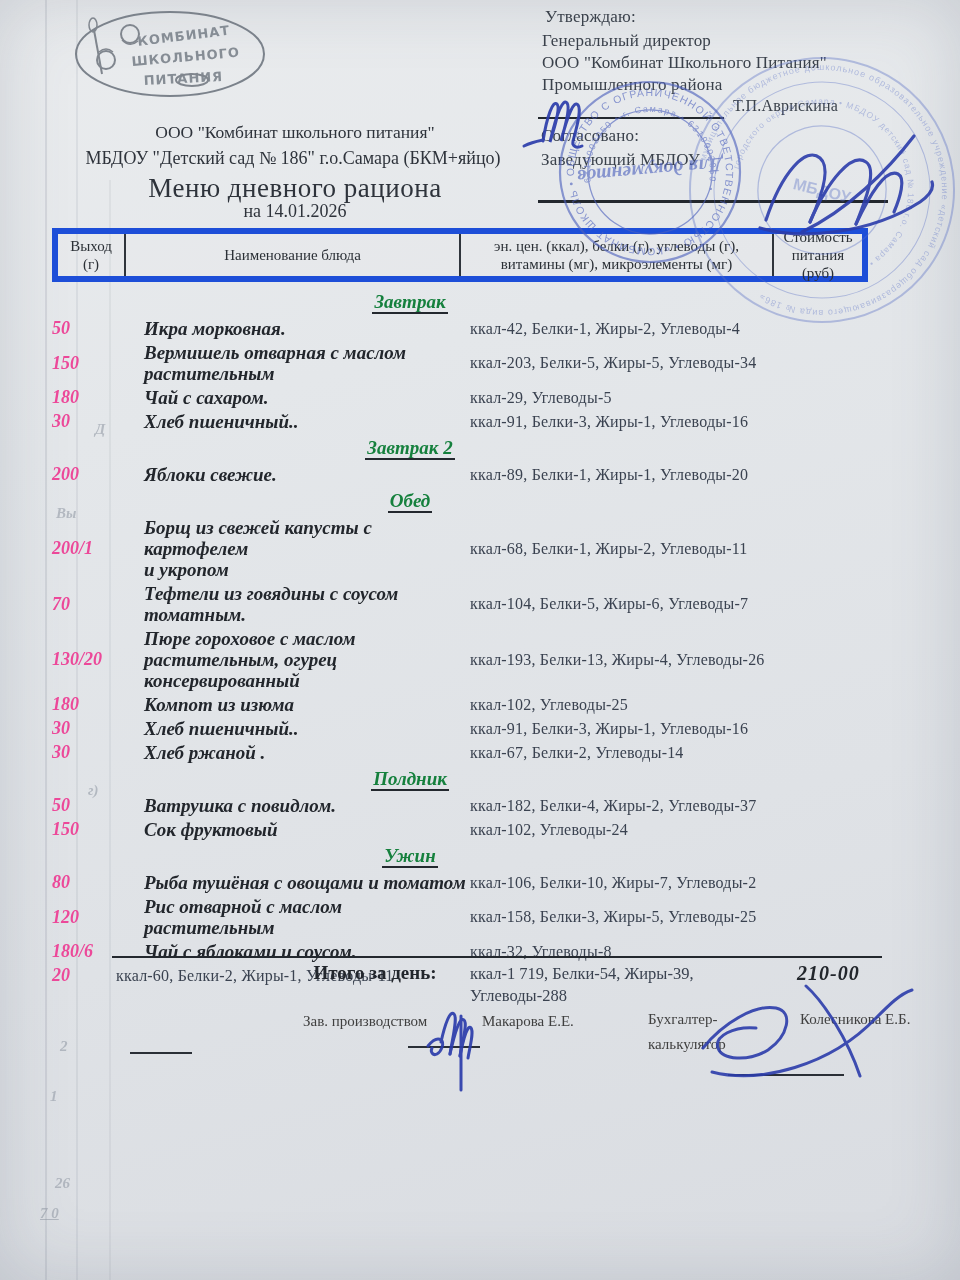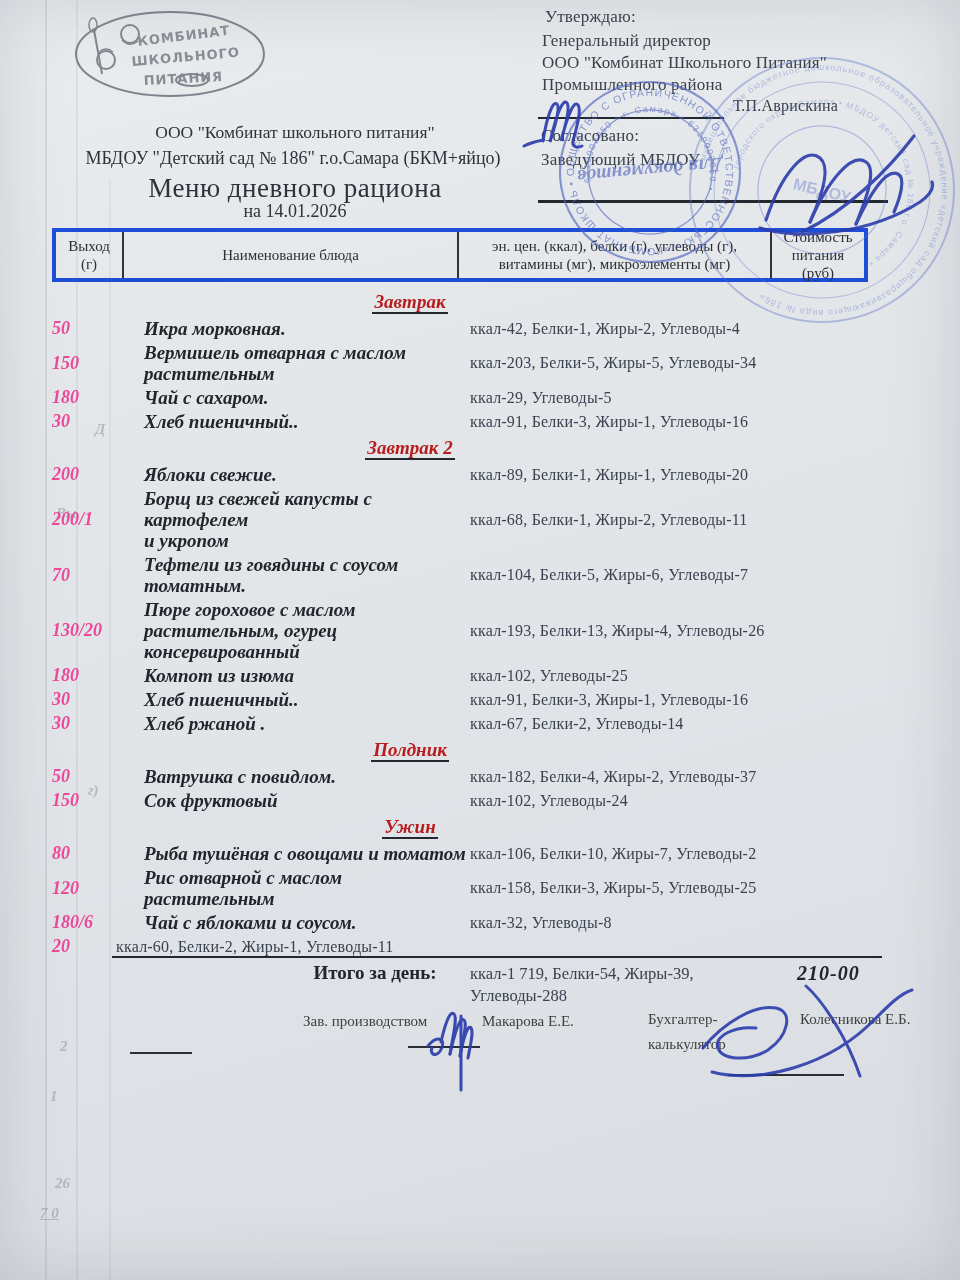--- a/index.html
+++ b/index.html
@@ -16,33 +16,33 @@
   .fold.f3{left:109px;background:rgba(110,120,135,.09);height:1100px;top:180px;}
   .vignette{position:absolute;inset:0;pointer-events:none;box-shadow:inset 0 0 70px rgba(80,92,110,.20);}
   .ghost{position:absolute;color:#8d95a1;opacity:.55;filter:blur(.5px);font-size:15px;font-style:italic;font-weight:bold;}
   
   .ap{position:absolute;font-size:17px;color:#3a414b;letter-spacing:.2px;}
   .sig-line{position:absolute;background:#23282e;height:2px;}
   
   .doc-h{position:absolute;text-align:center;color:#2e333b;}
   
   .thead{position:absolute;left:52px;top:228px;width:816px;height:54px;display:flex;
-    border:4px solid #1d4ed8;box-sizing:border-box;background:rgba(255,255,255,.04);}
+    border:6px solid #1d4ed8;box-sizing:border-box;background:rgba(255,255,255,.04);}
   .thead .cell{display:flex;align-items:center;justify-content:center;text-align:center;
     font-size:15px;line-height:18px;box-sizing:border-box;border-right:2px solid #2f343b;
     white-space:pre-line;padding:1px 3px;color:#2b3036;}
   .thead .cell:last-child{border-right:none;}
   .c-w{flex:0 0 68px;}
   .c-d{flex:0 0 335px;}
   .c-n{flex:0 0 313px;}
   .c-c{flex:1;}
   
   .menu{position:absolute;left:52px;top:286px;width:816px;}
   .section-heading{width:716px;text-align:center;font-size:19px;line-height:24px;
-    font-weight:bold;font-style:italic;margin:4px 0;color:#b91c1c;}
+    font-weight:bold;font-style:italic;margin:4px 0;color:#15803d;}
   .section-heading span{border-bottom:2px solid #23282e;padding:0 2px;}
   .menu-row{display:flex;align-items:center;margin-bottom:3px;}
   .cell-weight{flex:0 0 64px;text-align:left;font-weight:bold;font-style:italic;font-size:18px;line-height:21px;color:#ec4899;}
   .cell-dish{flex:0 0 354px;padding-left:28px;box-sizing:border-box;font-weight:bold;font-style:italic;
     font-size:19px;line-height:21px;white-space:pre-line;color:#22262c;}
   .cell-nutrition{flex:1;font-size:16px;line-height:20px;color:#3a4250;white-space:pre-line;letter-spacing:.2px;}
   
   .totals-rule{position:absolute;left:112px;top:956px;width:770px;height:2px;background:#23282e;}
   .totals-label{position:absolute;left:285px;top:962px;width:180px;text-align:center;font-weight:bold;font-size:19px;color:#22262c;}
   .totals-nutrition{position:absolute;left:470px;top:963px;width:270px;font-size:16.5px;line-height:22px;white-space:pre-line;color:#3a4250;}
@@ -130,20 +130,21 @@
       <div class="cell-weight">30</div>
       <div class="cell-dish">Хлеб  пшеничный..</div>
       <div class="cell-nutrition">ккал-91, Белки-3, Жиры-1, Углеводы-16</div>
     </div>
     <div class="section-heading"><span>Завтрак 2</span></div>
     <div class="menu-row">
       <div class="cell-weight">200</div>
       <div class="cell-dish">Яблоки свежие.</div>
       <div class="cell-nutrition">ккал-89, Белки-1, Жиры-1, Углеводы-20</div>
     </div>
+    <div class="section-heading"><span>Обед</span></div>
     <div class="menu-row">
       <div class="cell-weight">200/1</div>
       <div class="cell-dish">Борщ из свежей капусты с картофелем
 и укропом</div>
       <div class="cell-nutrition">ккал-68, Белки-1, Жиры-2, Углеводы-11</div>
     </div>
     <div class="menu-row">
       <div class="cell-weight">70</div>
       <div class="cell-dish">Тефтели из говядины с соусом
 томатным.</div>

